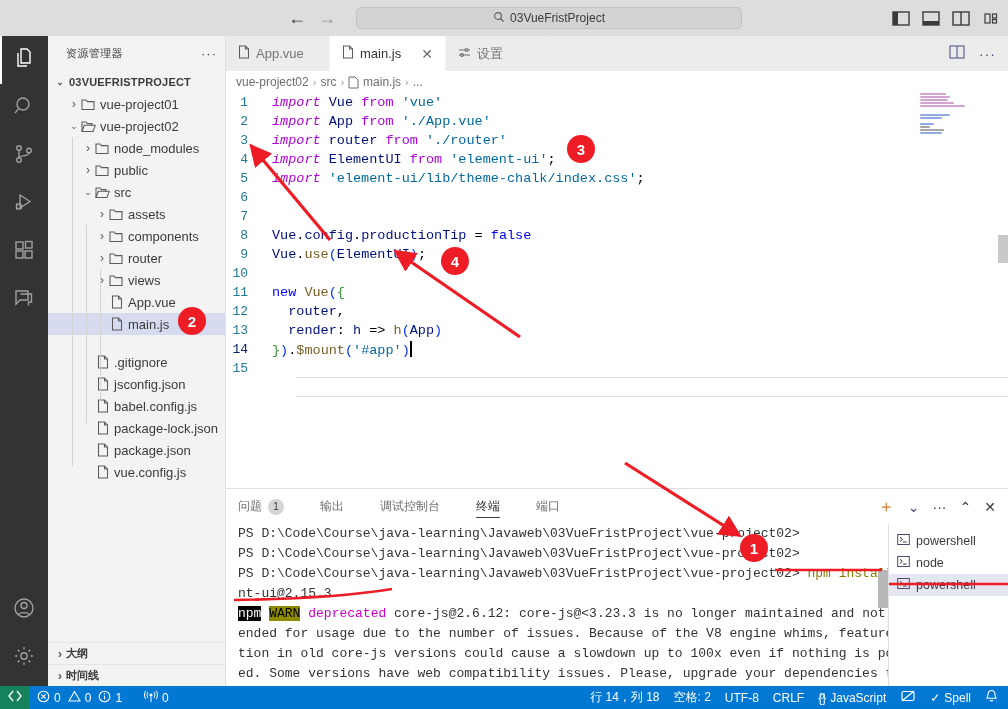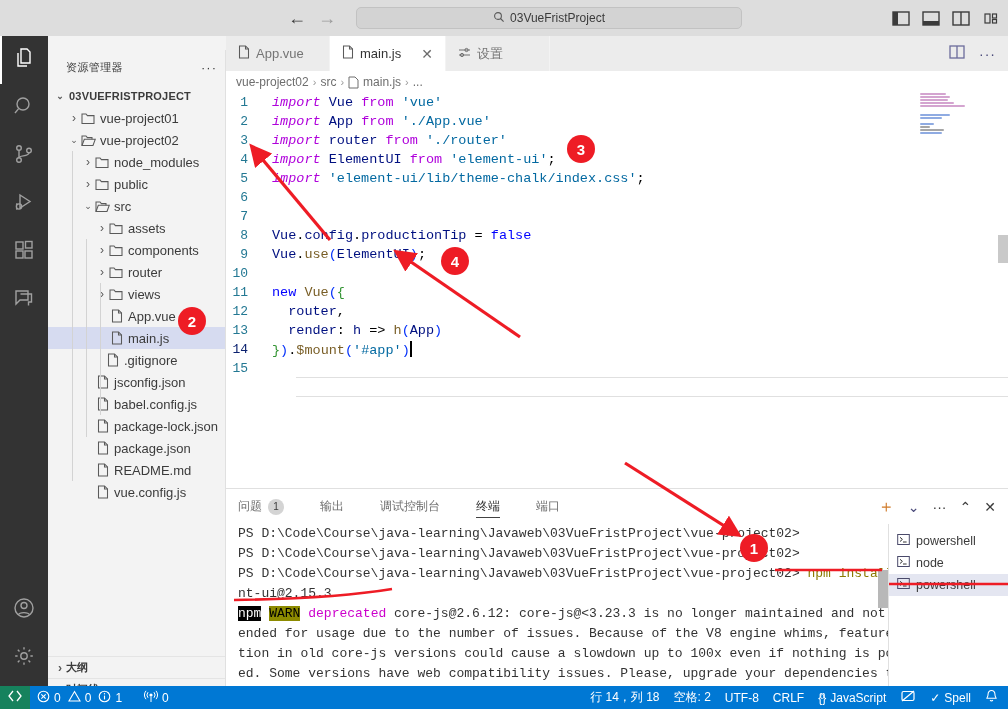--- a/index.html
+++ b/index.html
@@ -51,21 +51,21 @@
   }
   .act-item.active::before {
     content: ""; position: absolute; left: 0; top: 0; width: 2px; height: 48px; background: #ffffff;
   }
   .act-item svg { stroke: #a0a0a0; fill: none; }
   .act-item.active svg { stroke: #ffffff; }
   .act-spacer { flex: 1; }
 
   
   .sidebar {
-    position: absolute; left: 48px; top: 50px; width: 178px; height: 650px;
+    position: absolute; left: 48px; top: 36px; width: 178px; height: 650px;
     background: #f3f3f3;
     border-right: 1px solid #e0e0e0;
     overflow: hidden;
   }
   .sb-header {
     height: 35px; display: flex; align-items: center;
     padding: 0 8px 0 18px;
     font-size: 11px; color: #3b3b3b; letter-spacing: .4px;
   }
   .sb-header .dots { margin-left: auto; color: #3b3b3b; font-size: 13px; letter-spacing: 1px; cursor: pointer; }
@@ -417,21 +417,21 @@
         <div class="tree-row selected" style="padding-left: 48px;">
           <span class="chev"></span>
           <span class="fico">
             <svg width="12" height="14" viewBox="0 0 12 14">
               <path d="M1.5 1 h6 l3 3 v9 h-9 z" fill="none" stroke="#5a5a5a" stroke-width="1.05"></path>
               <path d="M7.5 1 v3 h3" fill="none" stroke="#5a5a5a" stroke-width="1.05"></path>
             </svg>
           </span>
           <span class="tree-label">main.js</span>
         </div>
-        <div class="tree-row" style="padding-left: 44px;">
+        <div class="tree-row" style="padding-left: 34px; margin-top: 16px;">
           <span class="chev"></span>
           <span class="fico">
             <svg width="12" height="14" viewBox="0 0 12 14">
               <path d="M1.5 1 h6 l3 3 v9 h-9 z" fill="none" stroke="#5a5a5a" stroke-width="1.05"></path>
               <path d="M7.5 1 v3 h3" fill="none" stroke="#5a5a5a" stroke-width="1.05"></path>
             </svg>
           </span>
           <span class="tree-label">.gitignore</span>
         </div>
         <div class="tree-row" style="padding-left: 34px;">
@@ -466,30 +466,20 @@
         </div>
         <div class="tree-row" style="padding-left: 34px;">
           <span class="chev"></span>
           <span class="fico">
             <svg width="12" height="14" viewBox="0 0 12 14">
               <path d="M1.5 1 h6 l3 3 v9 h-9 z" fill="none" stroke="#5a5a5a" stroke-width="1.05"></path>
               <path d="M7.5 1 v3 h3" fill="none" stroke="#5a5a5a" stroke-width="1.05"></path>
             </svg>
           </span>
           <span class="tree-label">package.json</span>
-        </div>
-        <div class="tree-row" style="padding-left: 34px;">
-          <span class="chev"></span>
-          <span class="fico">
-            <svg width="12" height="14" viewBox="0 0 12 14">
-              <path d="M1.5 1 h6 l3 3 v9 h-9 z" fill="none" stroke="#5a5a5a" stroke-width="1.05"></path>
-              <path d="M7.5 1 v3 h3" fill="none" stroke="#5a5a5a" stroke-width="1.05"></path>
-            </svg>
-          </span>
-          <span class="tree-label">README.md</span>
         </div>
         <div class="tree-row" style="padding-left: 34px;">
           <span class="chev"></span>
           <span class="fico">
             <svg width="12" height="14" viewBox="0 0 12 14">
               <path d="M1.5 1 h6 l3 3 v9 h-9 z" fill="none" stroke="#5a5a5a" stroke-width="1.05"></path>
               <path d="M7.5 1 v3 h3" fill="none" stroke="#5a5a5a" stroke-width="1.05"></path>
             </svg>
           </span>
           <span class="tree-label">vue.config.js</span>

